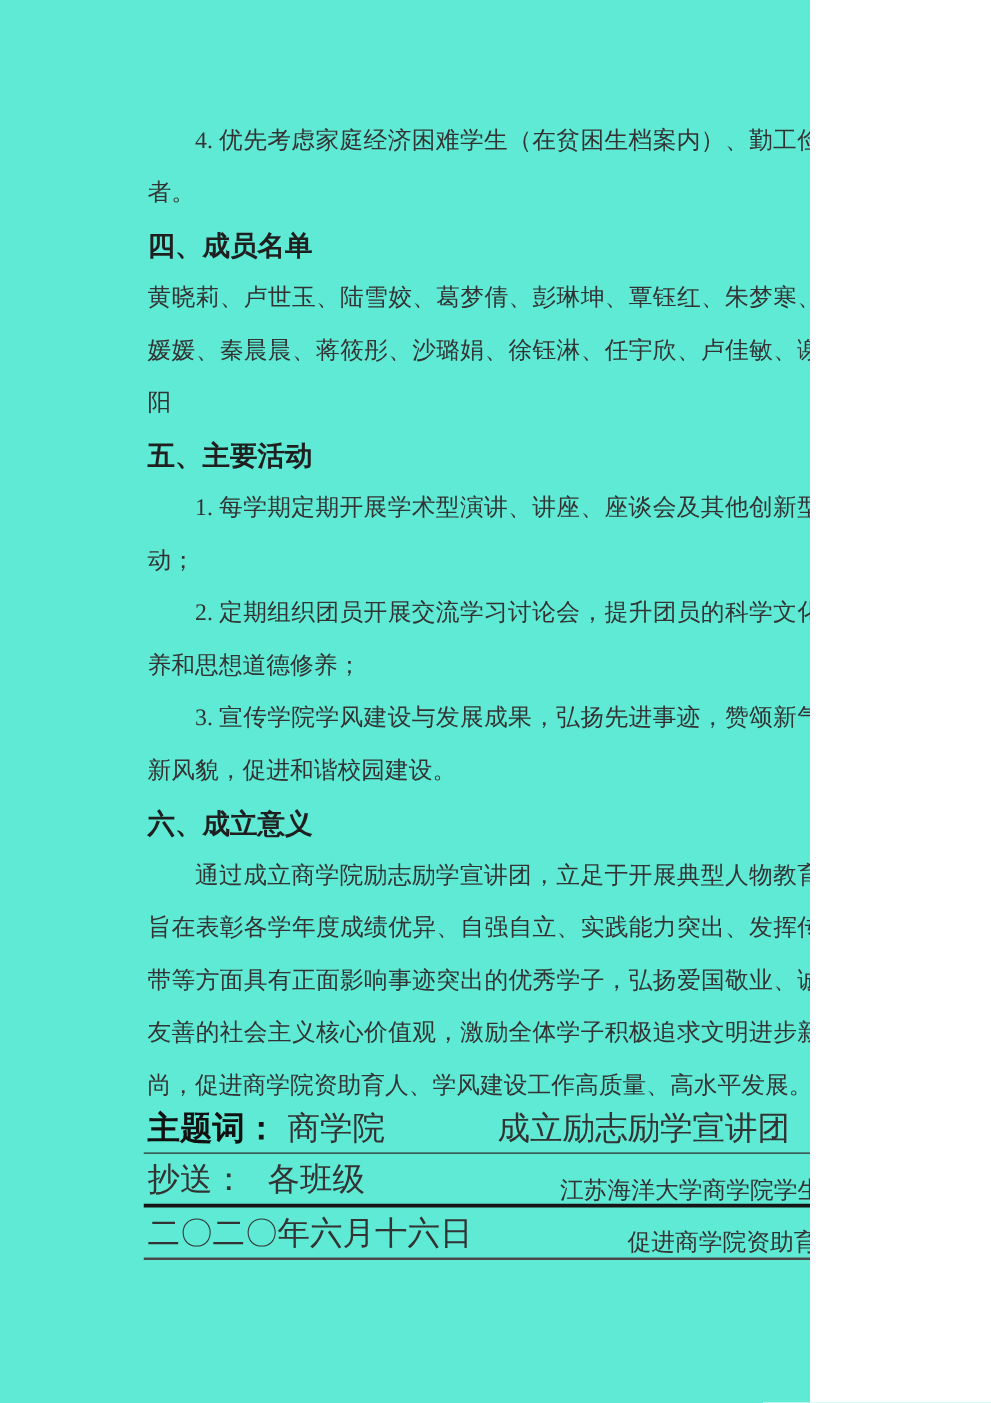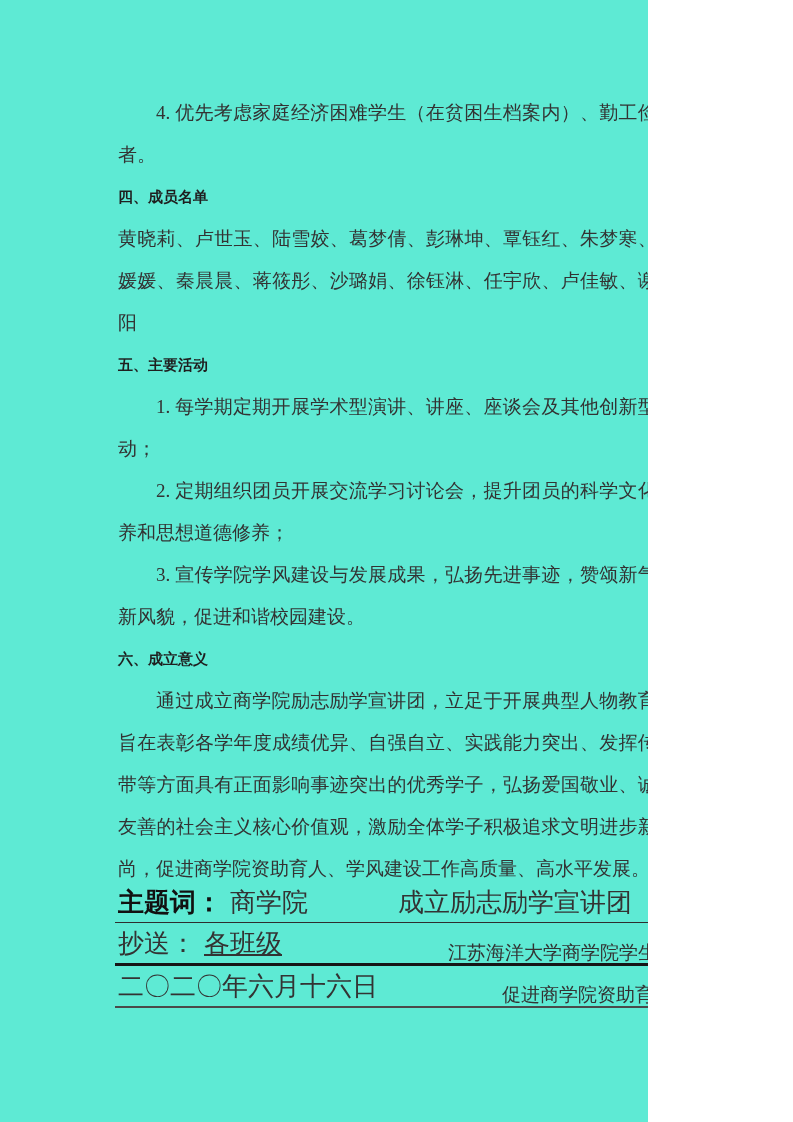--- a/index.html
+++ b/index.html
@@ -25,21 +25,21 @@
   .para {
     margin: 0;
     font-size: 19px;
     line-height: 42px;
     text-align: justify;
     color: #333333;
   }
   .indent { text-indent: 2em; }
   .sec {
     margin: 0;
-    font-size: 15px;
+    font-size: 22px;
     line-height: 42px;
     font-weight: 700;
     color: #1f1f1f;
     font-family: "Liberation Sans", "DejaVu Sans", sans-serif;
   }
   .blank { height: 42px; }
   .sig {
     text-align: right;
   }
   .sig-date { padding-right: 3px; }
@@ -61,21 +61,21 @@
     white-space: nowrap;
   }
   .f-label {
     font-weight: 700;
     color: #111111;
     font-family: "Liberation Sans", "DejaVu Sans", sans-serif;
     margin-right: 8px;
   }
   .gap-a { margin-left: 90px; }
   .gap-b { margin-left: 58px; }
-  .f-cc { margin-left: 8px; text-decoration: underline; }
+  .f-cc { margin-left: 18px; }
   .f-issue-date { margin-left: 146px; }
   .rule { width: 100%; height: 0; }
   .rule-thin   { border-top: 1.5px solid #2e2e2e; }
   .rule-thick  { border-top: 3px solid #161616; }
   .rule-medium { border-top: 2px solid #4a4a4a; }
 </style>
 </head>
 <body>
 
 <div class="page">

